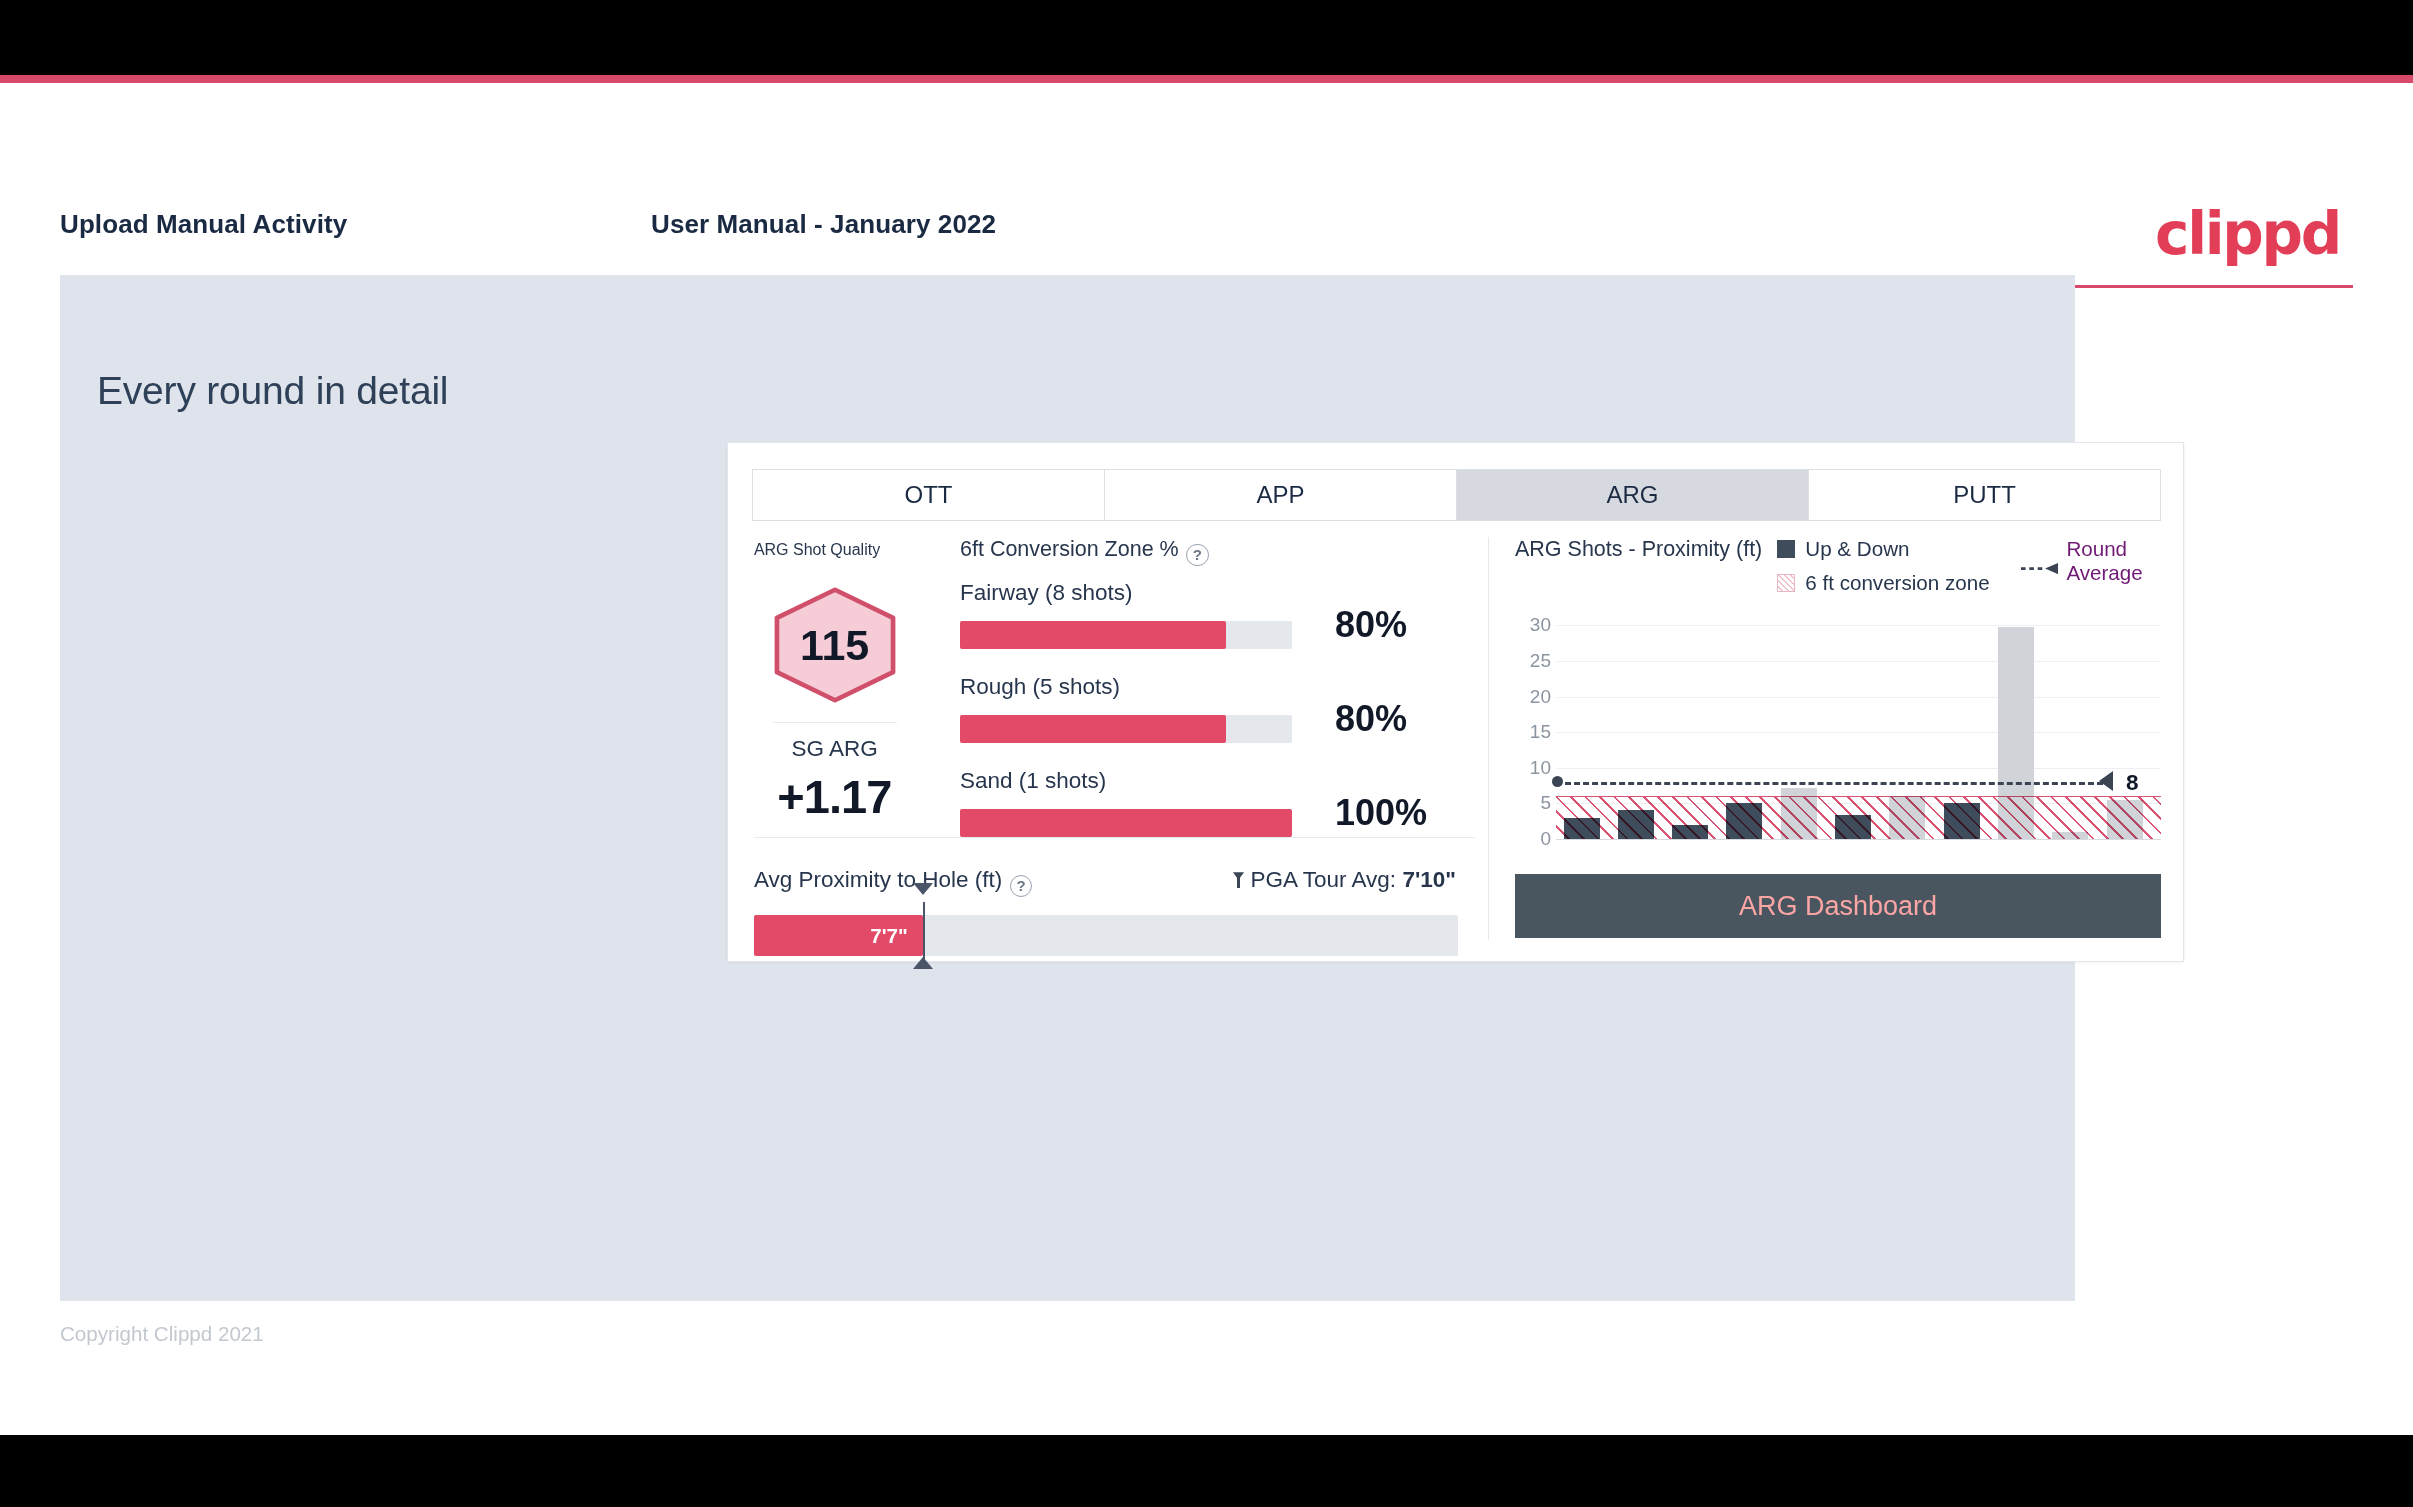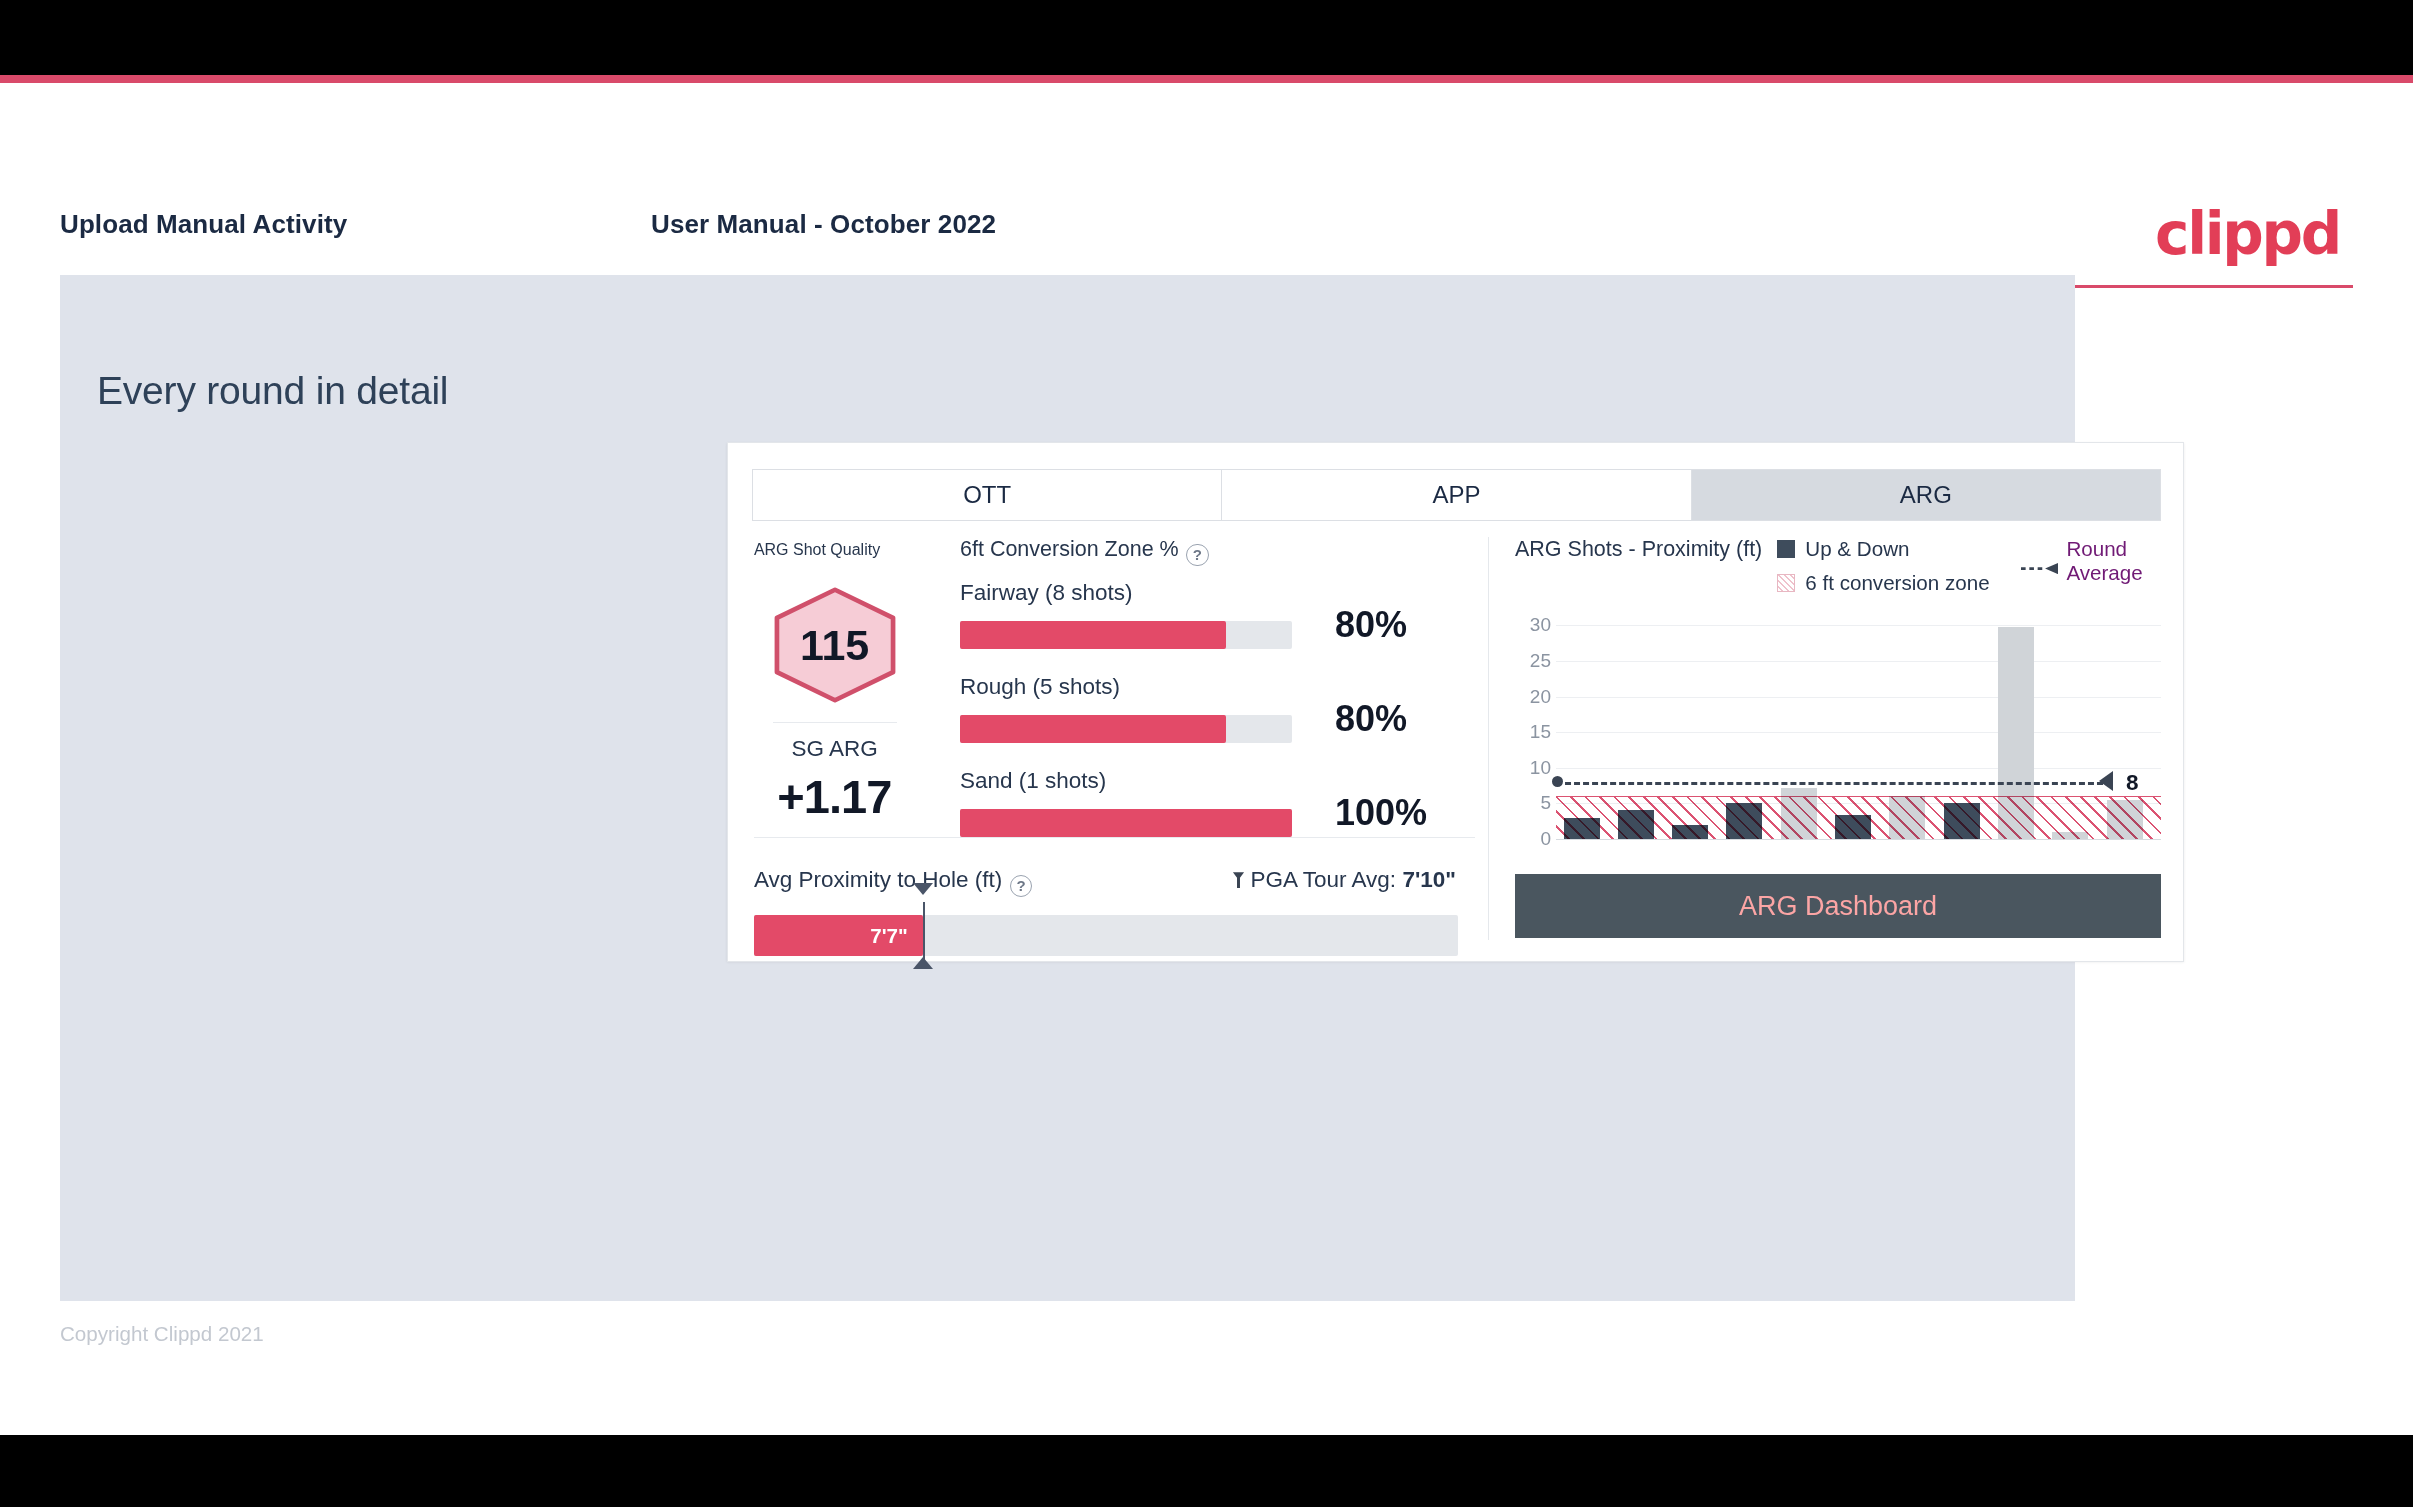--- a/index.html
+++ b/index.html
@@ -158,41 +158,42 @@
 <body>
 
 <div class="screen">
 
   <div class="letterbox-top"></div>
   <div class="brand-rule"></div>
 
   <div class="slide">
 
     <div class="hdr-left">Upload Manual Activity</div>
-    <div class="hdr-mid">User Manual - October 2022</div>
+    <div class="hdr-mid">User Manual - January 2022</div>
     <div class="logo">clippd</div>
     <div class="hdr-rule"></div>
 
     <div class="content">
 
       <div class="title-h2">Every round in detail</div>
 
 
       <svg class="arrow-svg" width="75" height="112" viewBox="0 0 80 120">
         <path d="M6,4 L6,70 L46,70 L46,96" fill="none" stroke="#d0506b" stroke-width="7"></path>
         <path d="M46,116 L33,92 L59,92 Z" fill="#d0506b"></path>
       </svg>
 
 
       <div class="card">
 
         <div class="tabs">
           <div class="tab">OTT</div>
           <div class="tab">APP</div>
           <div class="tab active">ARG</div>
+          <div class="tab">PUTT</div>
         </div>
 
         <div class="panel-left">
 
           <div class="pl-head1">ARG Shot Quality</div>
           <div class="pl-head2">
             <span>6ft Conversion Zone %</span><span class="qmark">?</span>
           </div>
 
           <div class="hex-wrap">

